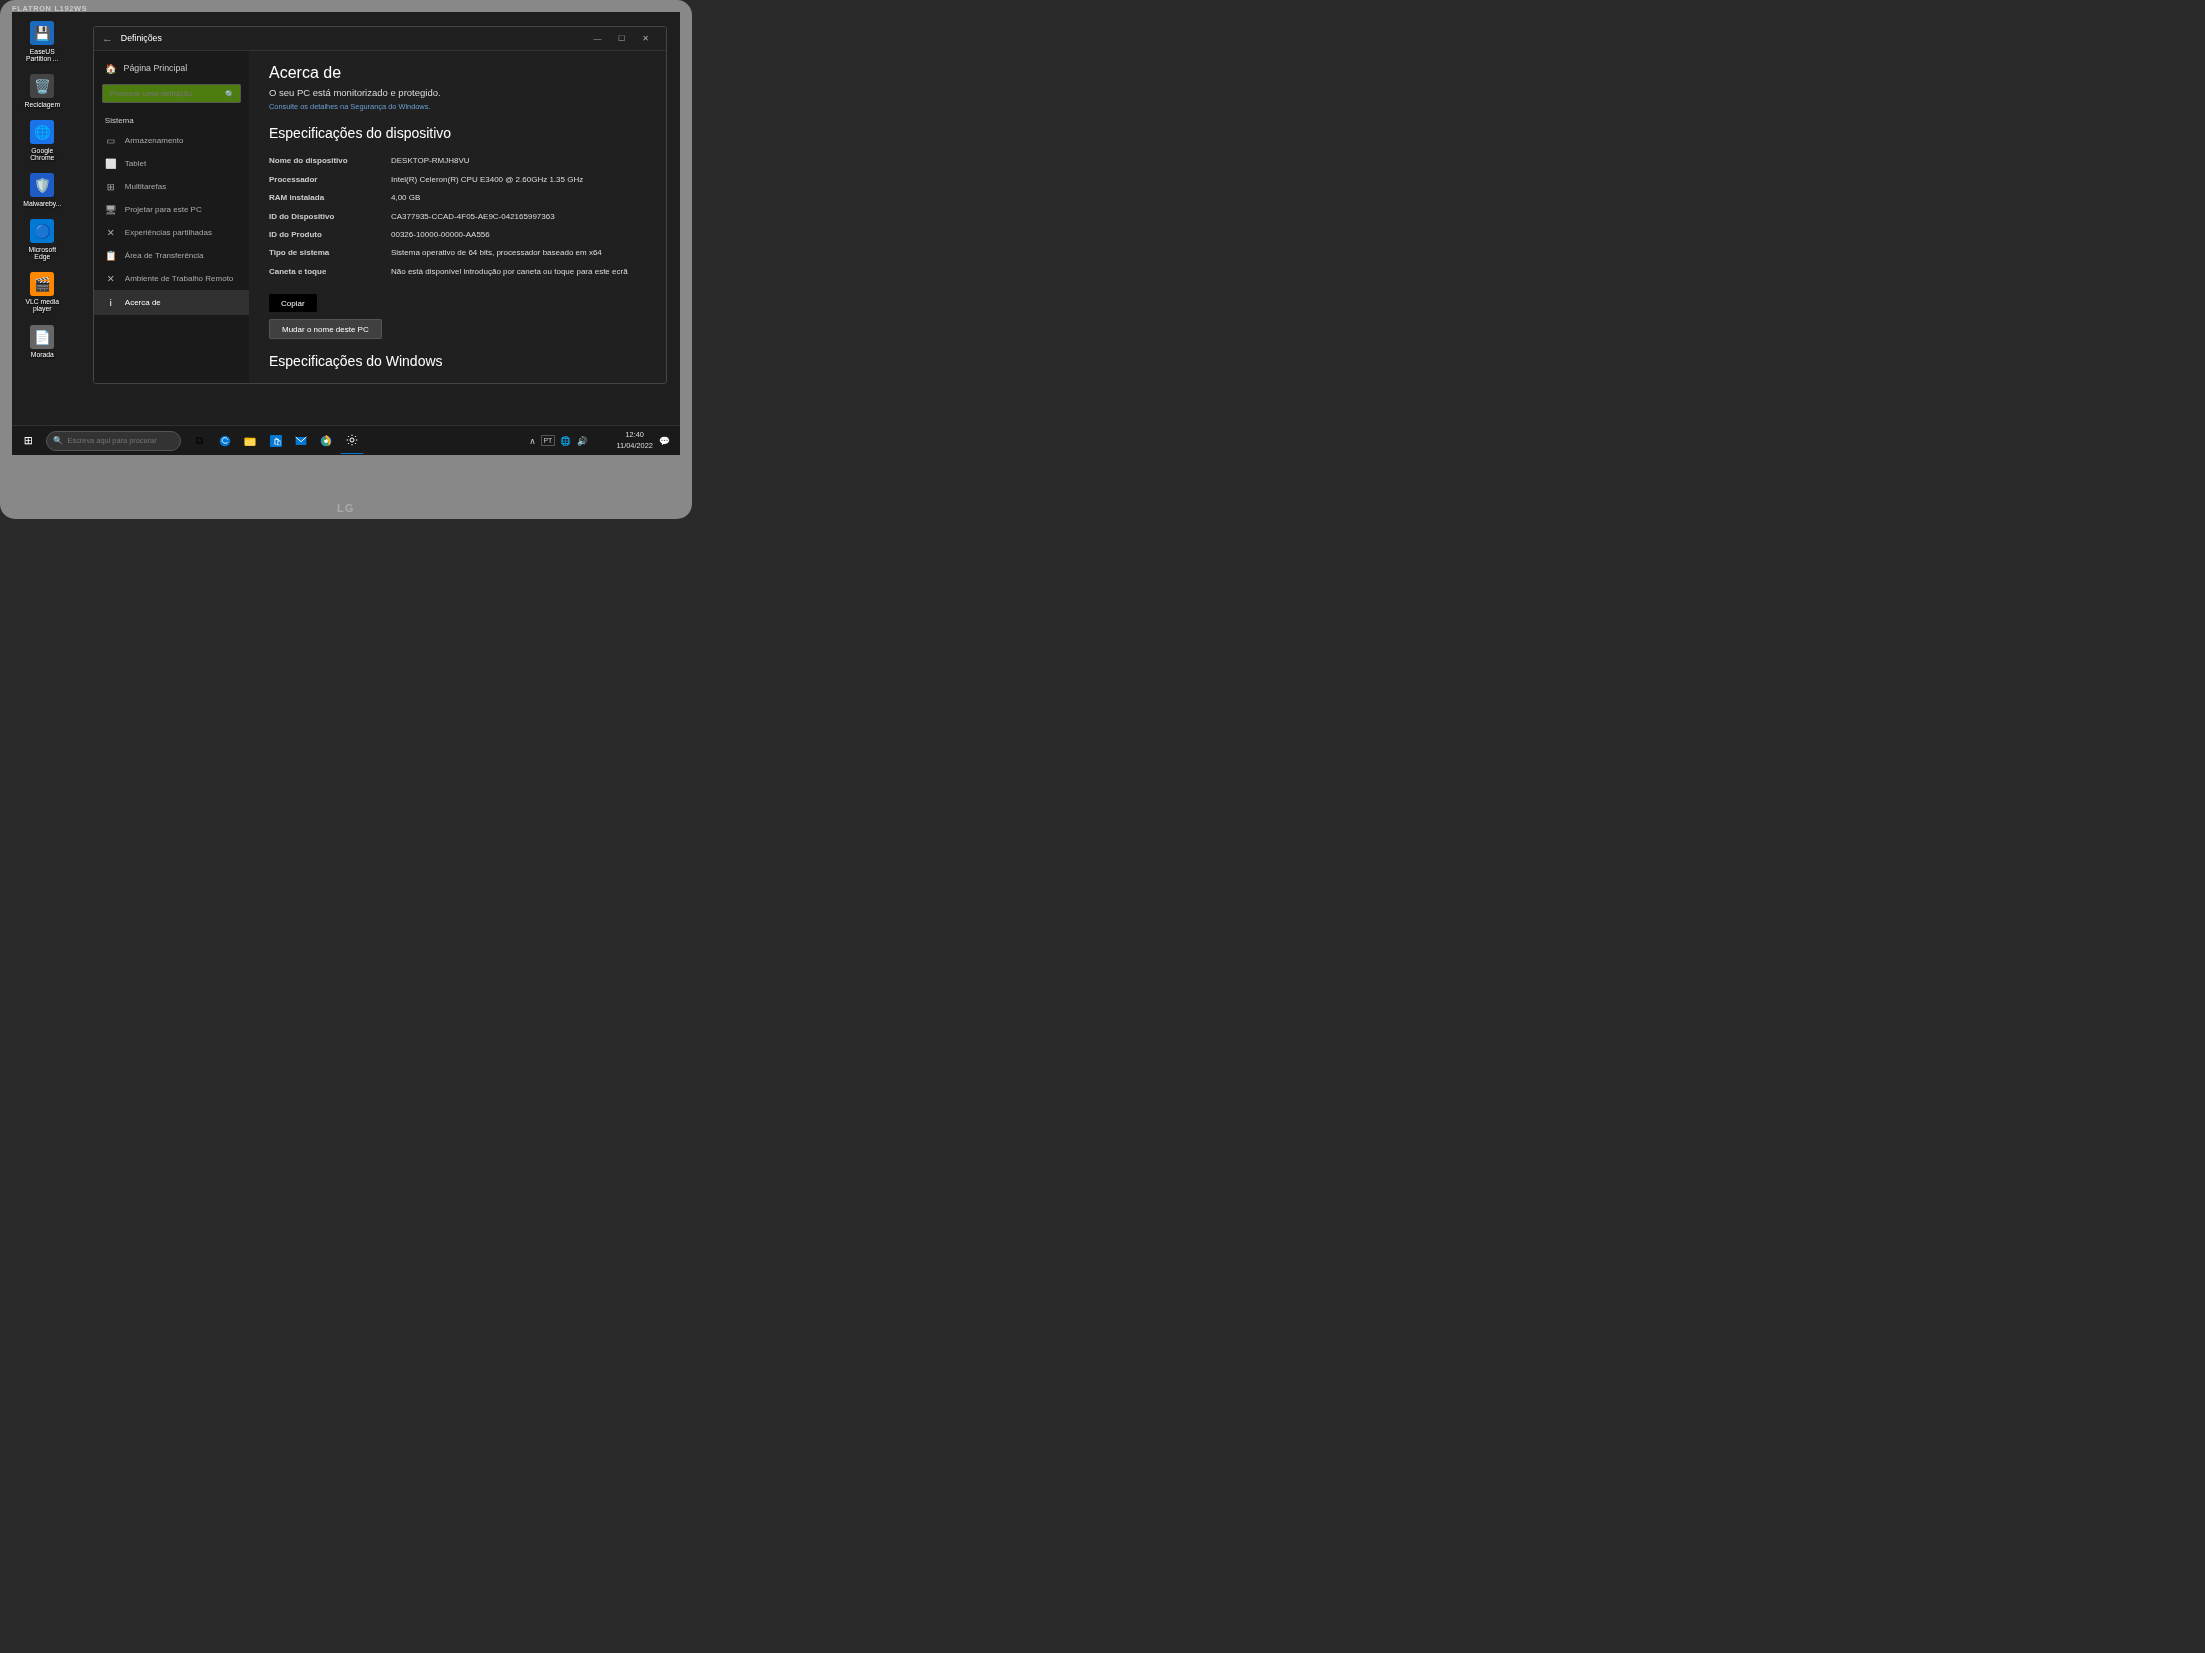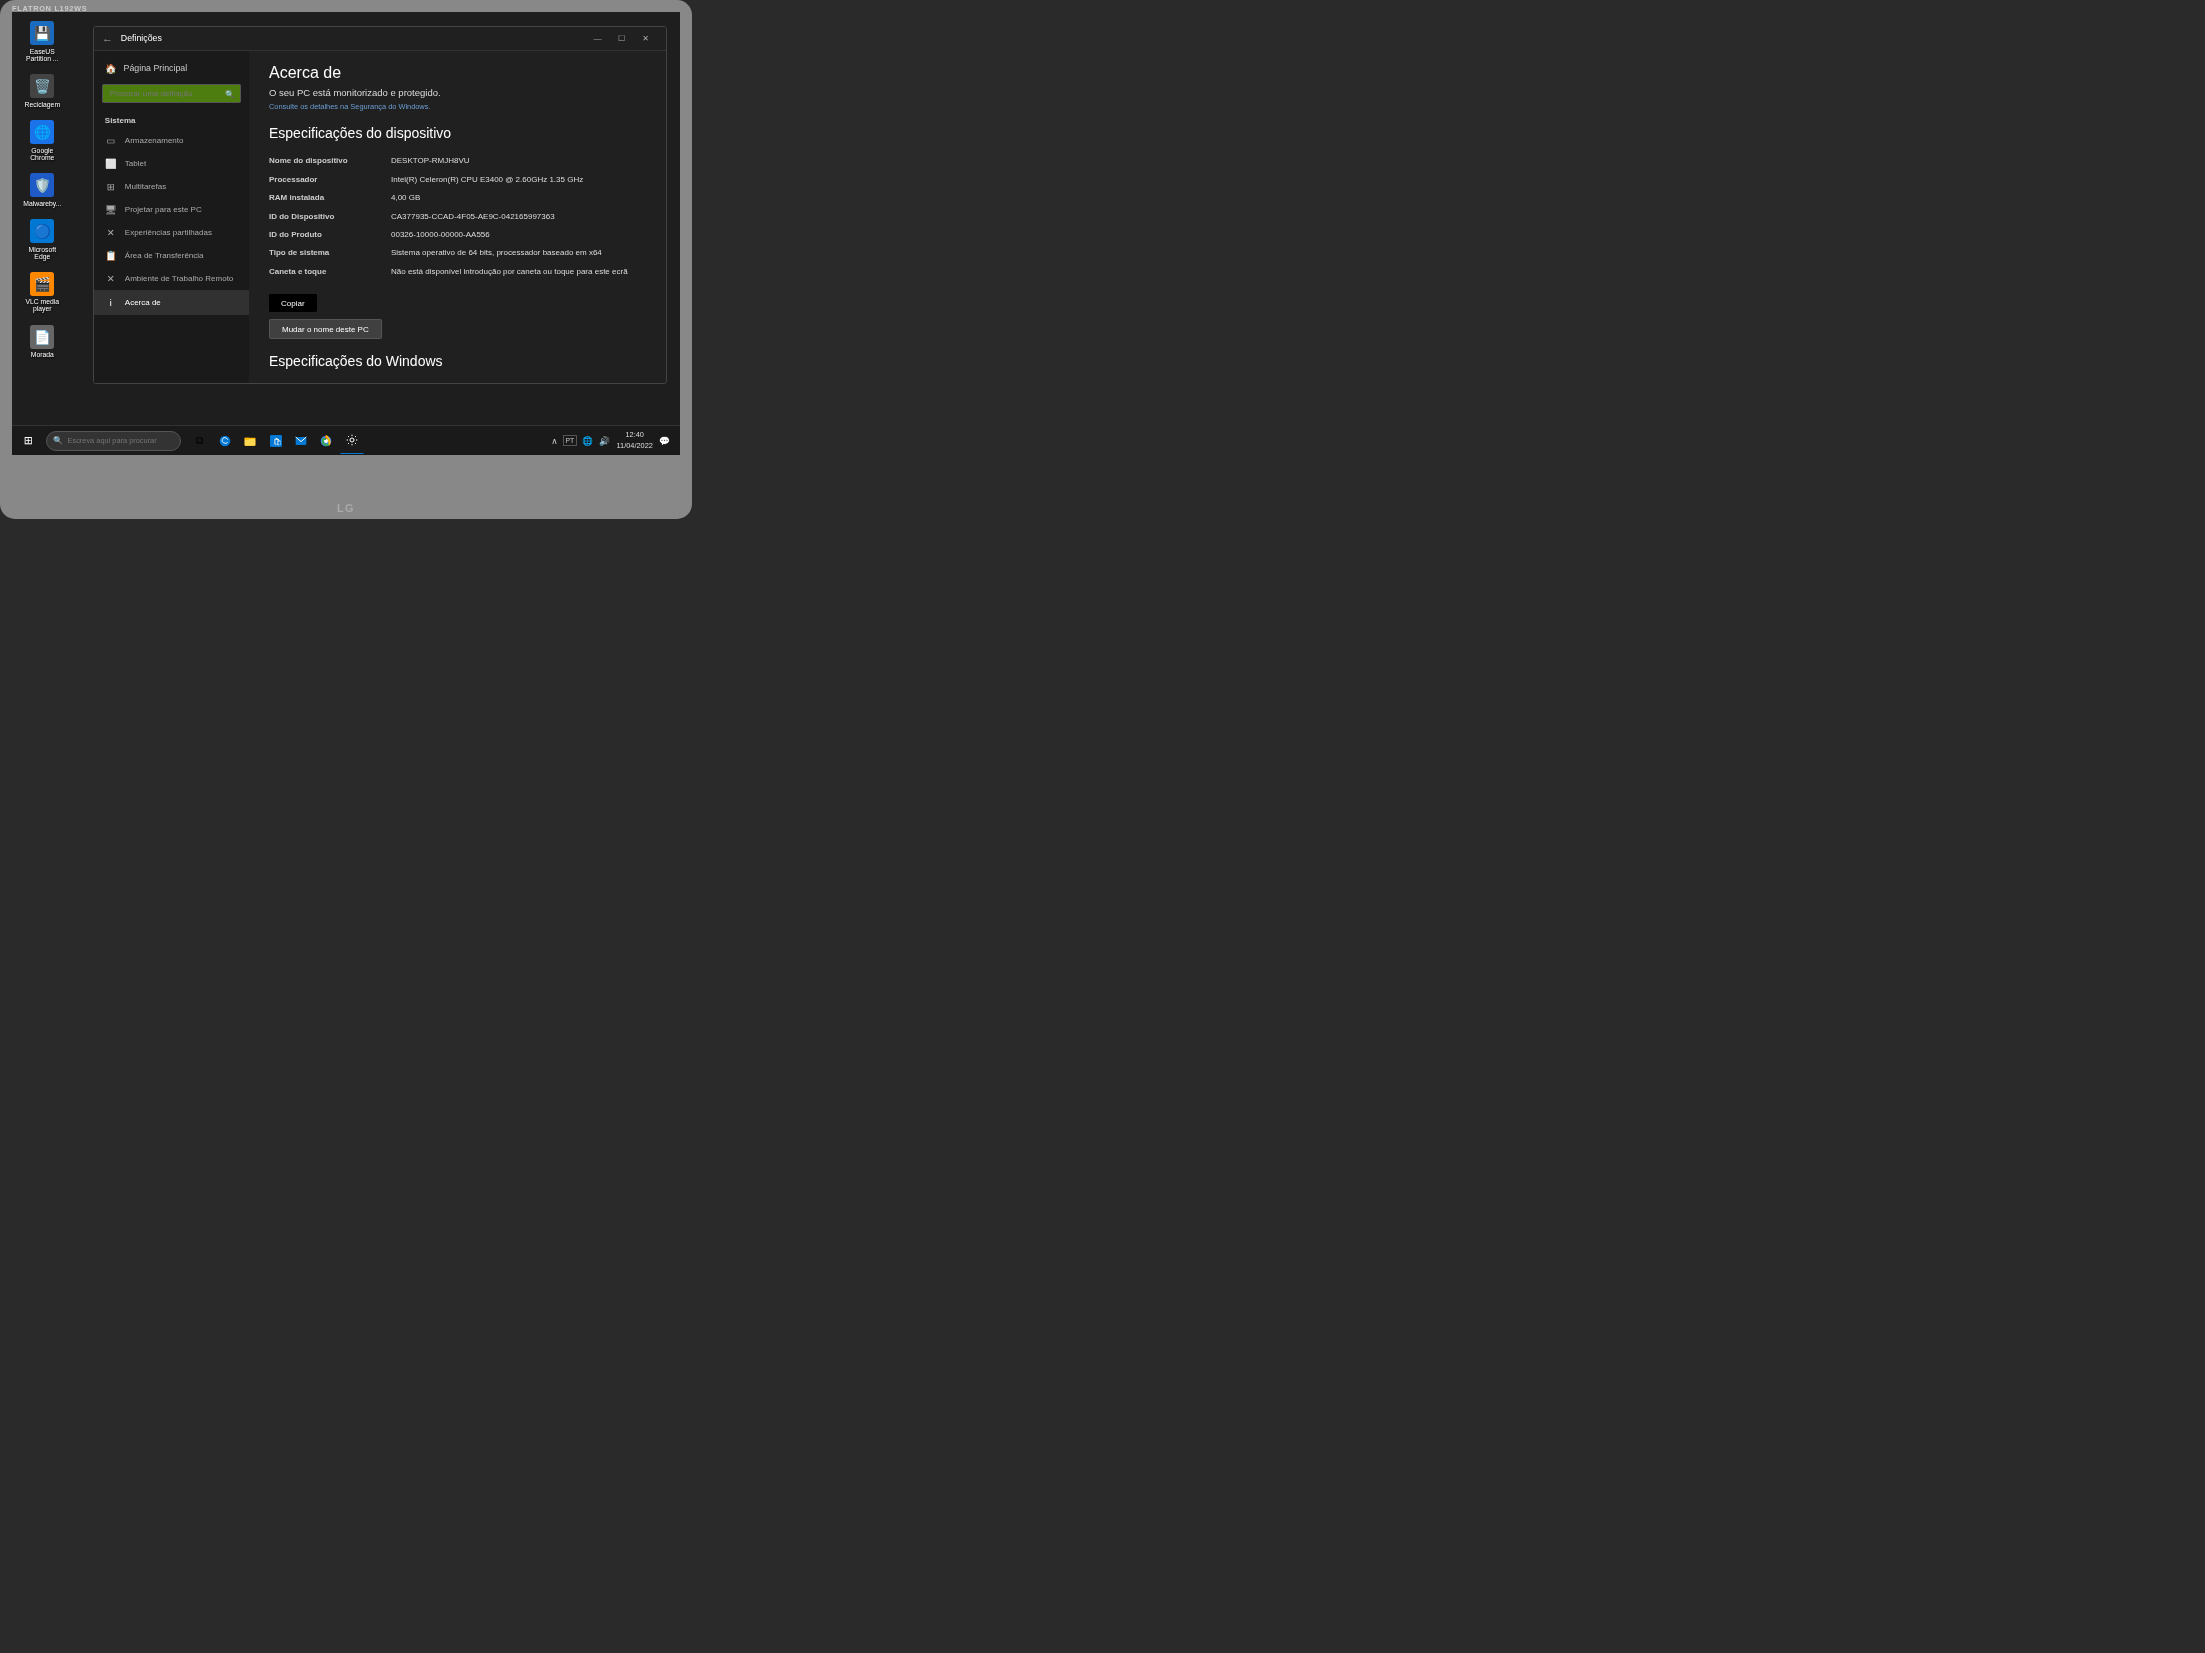--- a/index.html
+++ b/index.html
@@ -191,21 +191,21 @@
       right: 5.4px;
       top: 50%;
       transform: translateY(-50%);
       color: #888;
       font-size: 8px;
     }
 
     .sidebar-section-title {
       color: #ccc;
       font-size: 8px;
-      font-weight: 700;
+      font-weight: 400;
       padding: 6.8px 10.8px 4px;
     }
 
     .sidebar-item {
       display: flex;
       align-items: center;
       padding: 6px 10.8px;
       color: #aaa;
       font-size: 8px;
       cursor: pointer;
@@ -374,20 +374,21 @@
       align-items: center;
       gap: 4px;
       padding-right: 5.4px;
     }
 
     .taskbar-clock {
       color: #ddd;
       font-size: 7.4px;
       text-align: center;
       line-height: 1.4;
+      margin-left: 22px;
     }
 
     .taskbar-icons {
       display: flex;
       align-items: center;
       gap: 2.7px;
     }
 
     .taskbar-icon {
       color: #ccc;

